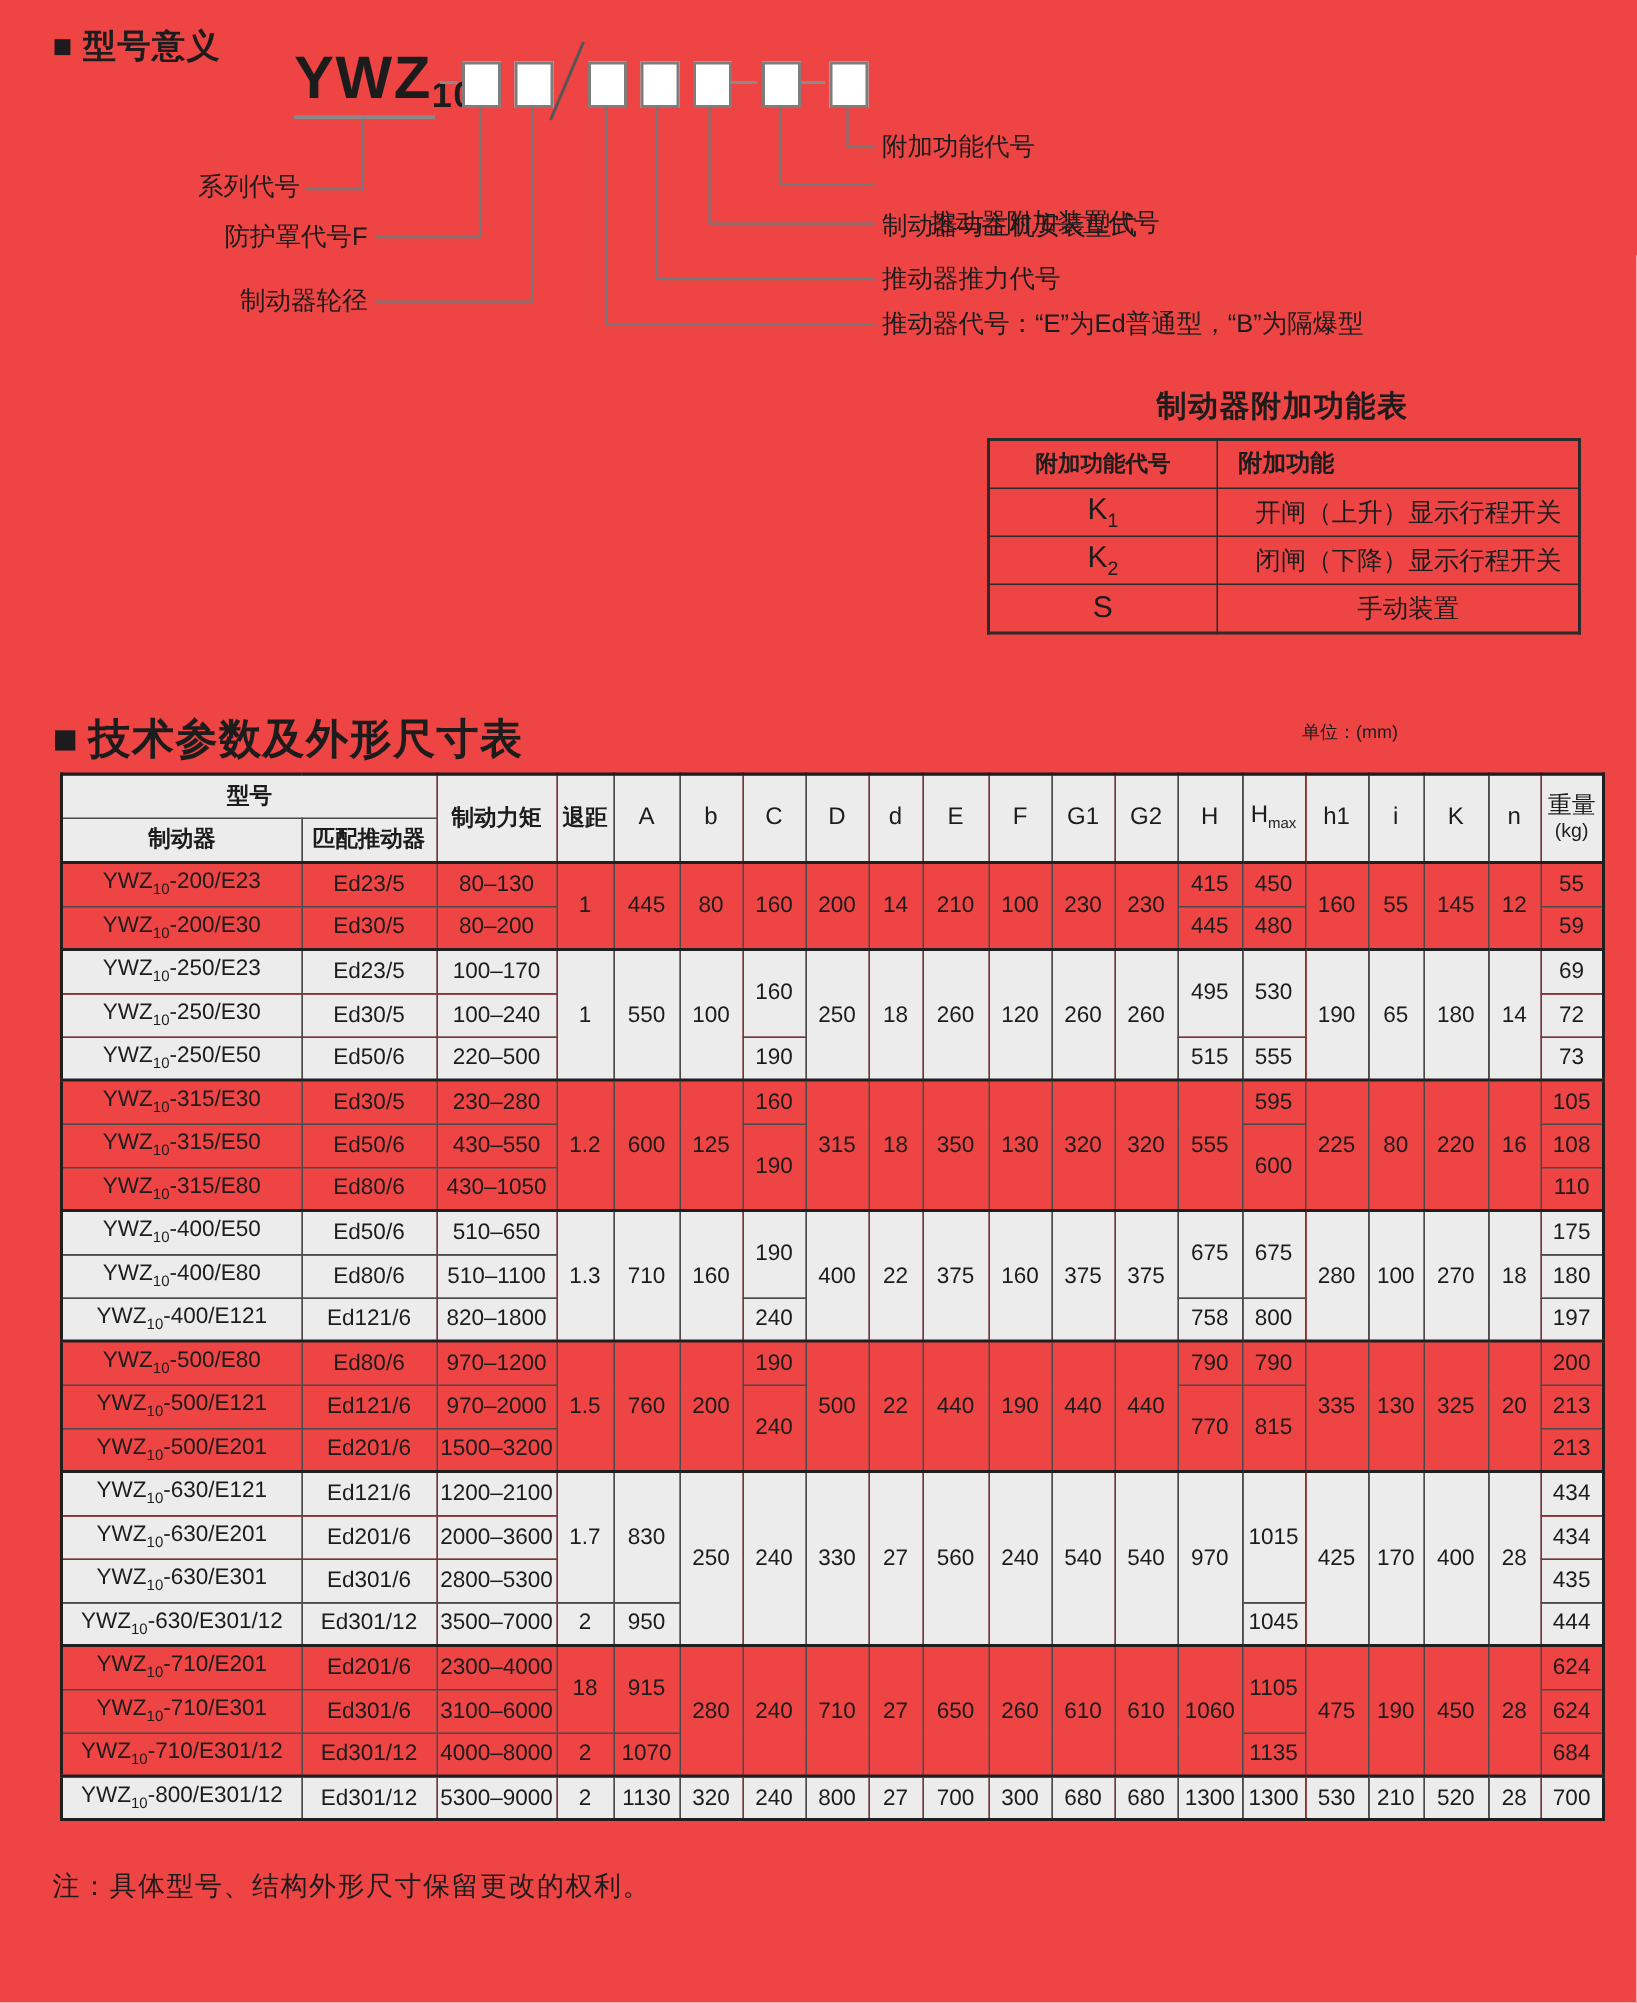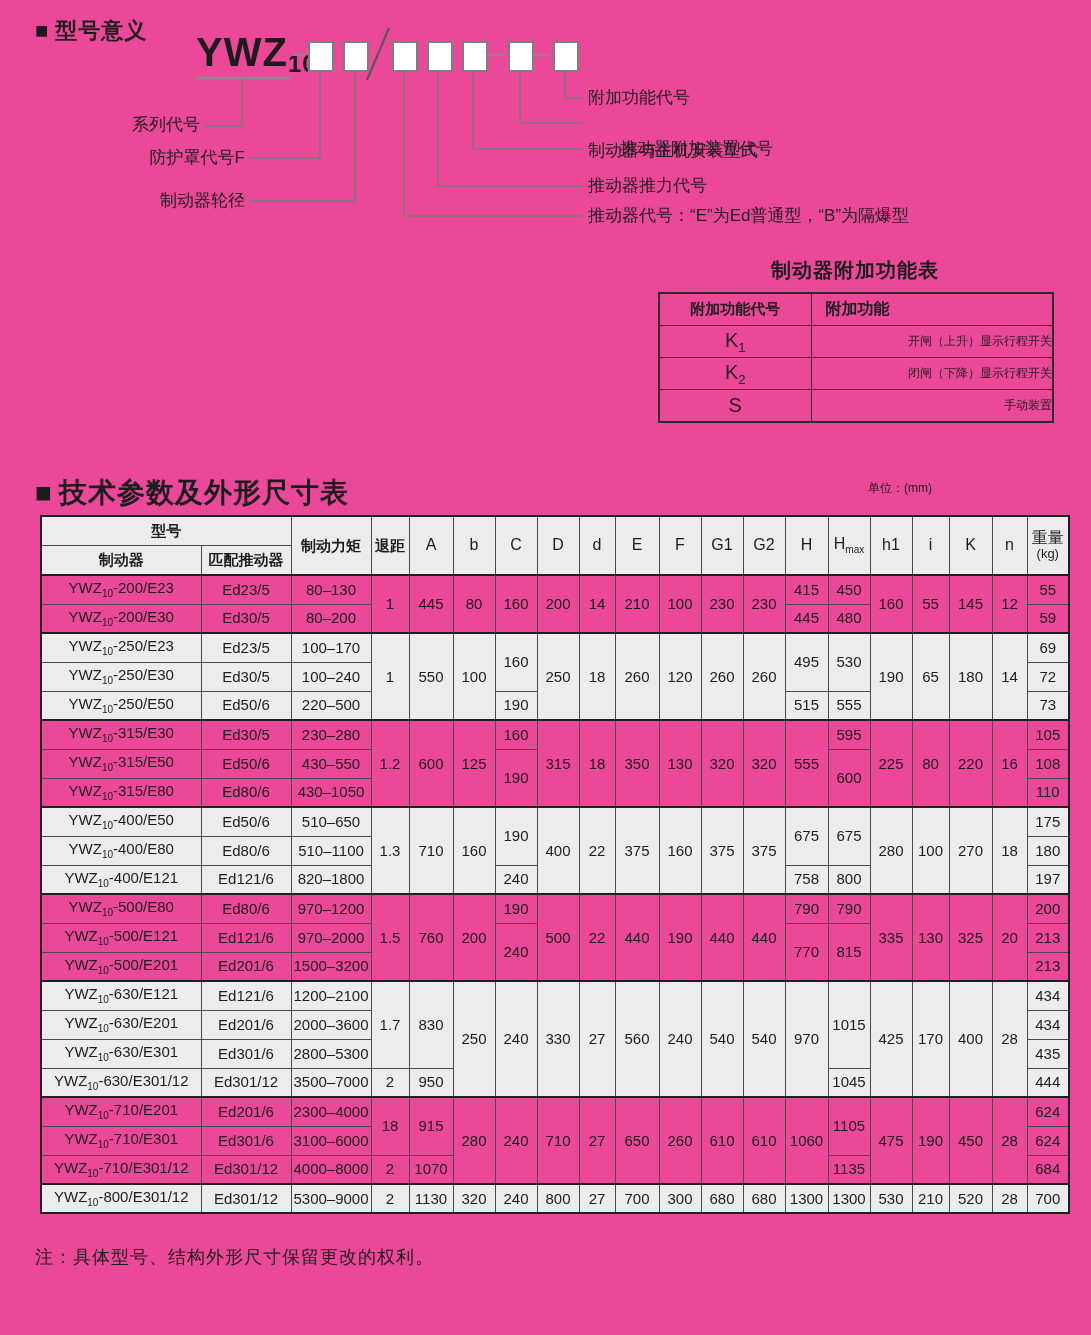--- a/index.html
+++ b/index.html
@@ -1,16 +1,16 @@
 <!DOCTYPE html>
 <html><head>
 <meta charset="utf-8">
 <style>
   html,body{margin:0;padding:0;background:#fff;}
-  .page{position:relative;width:1091px;height:1335px;background:#ec4899;
+  .page{position:relative;width:1091px;height:1335px;background:#ef4444;
         font-family:"Liberation Sans","DejaVu Sans",sans-serif;color:#1c1c1c;overflow:hidden;}
   .sec-heading{position:absolute;font-size:22px;font-weight:700;letter-spacing:1px;white-space:nowrap;}
   .sec-heading .sq{margin-right:6px;}
   
   .ywz{position:absolute;left:196px;top:30px;font-size:40px;font-weight:600;letter-spacing:1px;}
   .ywz sub{font-size:24px;font-weight:600;vertical-align:-6px;}
   .dbox{position:absolute;top:41px;width:22px;height:27px;border:2px solid #7d7d7d;background:#fff;}
   .dlabel{position:absolute;font-size:17px;line-height:20px;white-space:nowrap;}
   .dlabel.right{text-align:left;}
   .dlabel.left{text-align:right;}
@@ -18,21 +18,21 @@
   
   .fn-title{position:absolute;left:658px;top:257px;width:394px;text-align:center;
             font-size:20px;font-weight:700;letter-spacing:1px;}
   table.fn-table{position:absolute;left:658px;top:292px;width:394px;border-collapse:collapse;
                  table-layout:fixed;border:2px solid #2b2b2b;}
   table.fn-table th,table.fn-table td{border:1.5px solid #2b2b2b;height:31px;padding:0;}
   table.fn-table th{font-size:15px;font-weight:700;}
   table.fn-table th.h-desc{text-align:left;padding-left:14px;font-size:16px;}
   table.fn-table td.code{text-align:center;font-size:20px;}
   table.fn-table td.code sub{font-size:13px;}
-  table.fn-table td.desc{text-align:right;padding-left:14px;font-size:12px;}
+  table.fn-table td.desc{text-align:center;padding-left:14px;font-size:17px;}
   
   .unit-label{position:absolute;left:780px;top:480px;width:240px;text-align:center;font-size:12px;}
   table.spec{position:absolute;left:40px;top:515px;width:964px;border-collapse:collapse;
              table-layout:fixed;border:2px solid #1f1f1f;}
   table.spec th,table.spec td{border:1px solid #4a4a4a;padding:0;text-align:center;
              font-size:15px;line-height:1.05;overflow:hidden;}
   table.spec thead th{background:#ececec;height:28px;font-weight:400;font-size:16px;}
   table.spec thead th.cn{font-weight:700;font-size:15px;}
   table.spec thead th sub{font-size:10px;}
   table.spec thead{border-bottom:2px solid #1f1f1f;}

